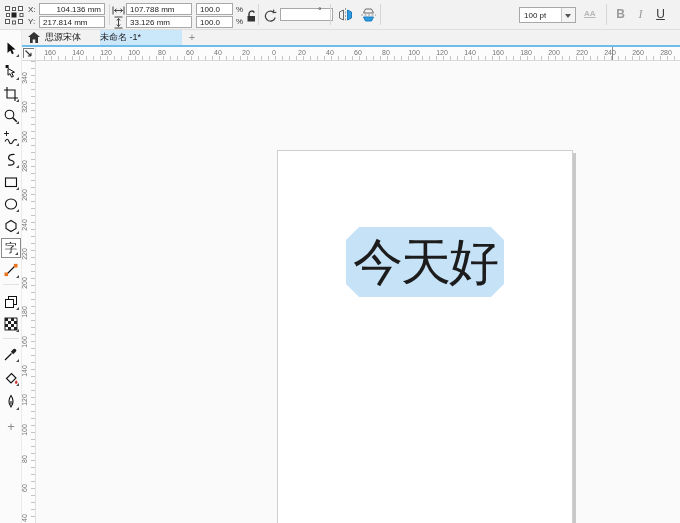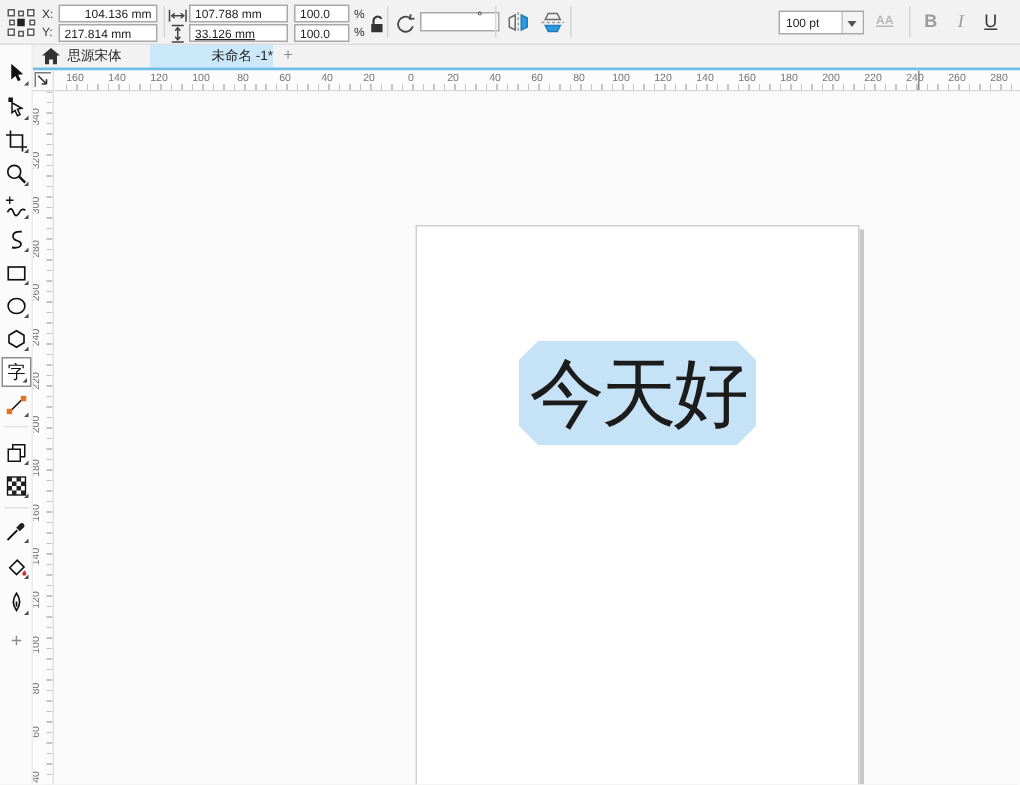--- a/index.html
+++ b/index.html
@@ -13,21 +13,21 @@
   input.fld{outline:none;}
   .icon{position:absolute;}
   .ddl{position:absolute;height:16px;background:#fff;border:1px solid #a8a8a8;box-sizing:border-box;font-size:8px;color:#222;}
   .ddl .txt{position:absolute;left:4px;top:3px;white-space:nowrap;overflow:hidden;}
   .ddl .arr{position:absolute;right:0;top:0;width:13px;height:100%;border-left:1px solid #c9c9c9;background:#f4f4f4;}
   .ddl .arr:after{content:"";position:absolute;left:3px;top:6px;border:3px solid transparent;border-top:4px solid #555;}
   .tbtn{position:absolute;top:6px;width:17px;height:17px;text-align:center;line-height:17px;}
   
   .tabbar{position:absolute;left:22px;top:30px;width:658px;height:15px;background:#f2f2f3;}
   .tab{position:absolute;top:0;height:15px;font-size:9px;color:#222;line-height:15px;}
-  .tab.active{background:#cbe8fb;text-align:right;}
+  .tab.active{background:#cbe8fb;text-align:left;}
   .accent-line{position:absolute;left:0;top:45px;width:680px;height:2px;}
   
   .corner{position:absolute;left:22px;top:47px;width:14px;height:14px;background:#fcfcfc;border-right:1px solid #e0e0e0;border-bottom:1px solid #d8d8d8;box-sizing:border-box;}
   .hruler{position:absolute;left:36px;top:47px;width:644px;height:14px;background:#fcfcfc;border-bottom:1px solid #d8d8d8;box-sizing:border-box;overflow:hidden;}
   .hruler .hticks{position:absolute;left:8px;right:0;bottom:0;height:4px;
      background:repeating-linear-gradient(to right,#c4c4c4 0 1px,transparent 1px 7px);}
   .hlab{position:absolute;top:2px;width:24px;text-align:center;font-size:7px;color:#747474;}
   .hmarker{position:absolute;top:0;bottom:0;width:1px;background:#8a8a8a;}
   .vruler{position:absolute;left:22px;top:61px;width:14px;height:462px;background:#fcfcfc;border-right:1px solid #e0e0e0;box-sizing:border-box;overflow:hidden;}
   .vruler .vticks{position:absolute;top:0;bottom:0;right:0;width:4px;
@@ -87,21 +87,21 @@
     </span>
     <span class="icon" style="left:114px;top:16px;">
       <svg width="9" height="13" viewBox="0 0 9 13" stroke="#444" stroke-width="1" fill="none">
         <line x1="0.5" y1="1" x2="8.5" y2="1"></line>
           <line x1="0.5" y1="12" x2="8.5" y2="12"></line>
         <line x1="4.5" y1="2.5" x2="4.5" y2="10.5"></line>
         <path d="M2.8 4.5 L4.5 2.5 L6.2 4.5 M2.8 8.5 L4.5 10.5 L6.2 8.5"></path>
       </svg>
     </span>
     <input class="fld" style="left: 126px; top: 3px; width: 66px;" value="107.788 mm">
-    <input class="fld" style="left: 126px; top: 16px; width: 66px; text-decoration: underline;" value="33.126 mm">
+    <input class="fld" style="left: 126px; top: 16px; width: 66px;" value="33.126 mm">
 
     <input class="fld" style="left: 196px; top: 3px; width: 37px;" value="100.0">
     <input class="fld" style="left: 196px; top: 16px; width: 37px;" value="100.0">
     <span class="lbl" style="left:236px;top:5px;">%</span>
     <span class="lbl" style="left:236px;top:17px;">%</span>
 
     <span class="icon" style="left:245px;top:9px;">
       <svg width="13" height="14" viewBox="0 0 13 14">
         <path d="M4 7 V4.8 A2.8 2.8 0 0 1 9.3 3.6" fill="none" stroke="#333" stroke-width="1.4"></path>
         <rect x="2.5" y="7" width="7.5" height="5.5" fill="#333"></rect>

